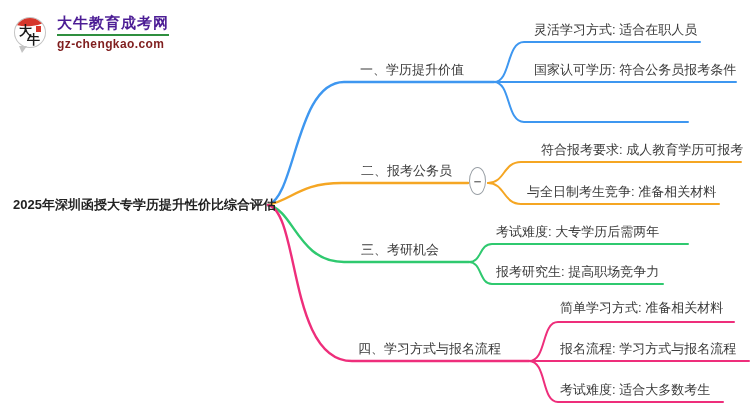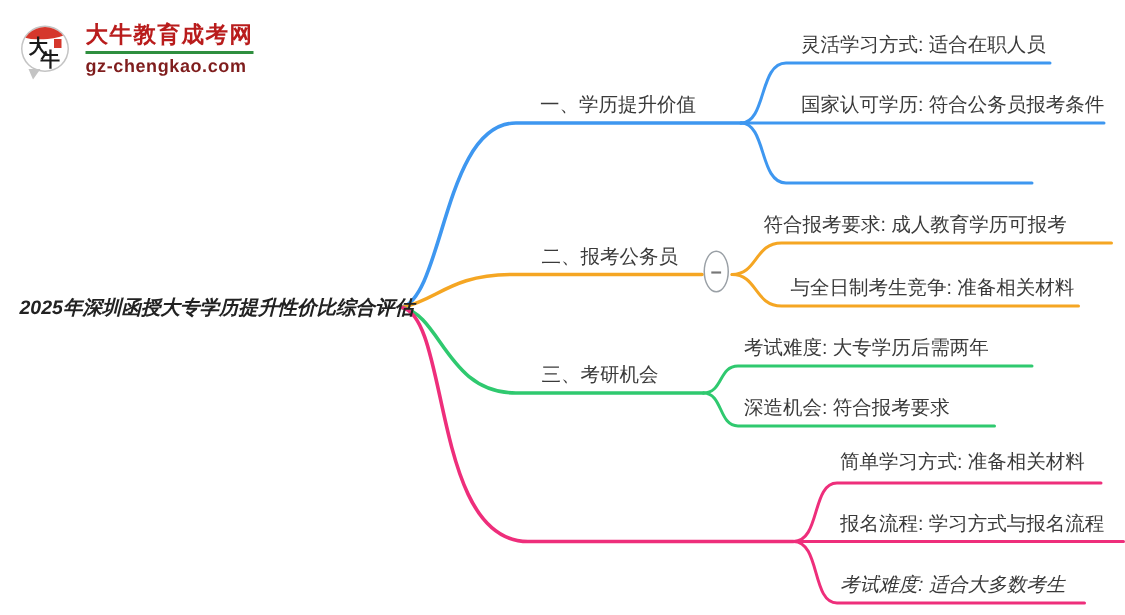--- a/index.html
+++ b/index.html
@@ -4,21 +4,21 @@
 <style>
   html,body{margin:0;padding:0;background:#fff;}
   .stage{
     position:relative;width:750px;height:410px;background:#ffffff;overflow:hidden;
     font-family:"Liberation Sans","DejaVu Sans",sans-serif;
   }
   .map-svg{position:absolute;left:0;top:0;width:750px;height:410px;}
   .label{
     position:absolute;white-space:nowrap;color:#3a3a3a;font-size:13px;line-height:18px;
   }
-  .root-label{font-weight:700;color:#222;font-size:13px;font-style:italic;}
+  .root-label{font-weight:700;color:#222;font-size:13px;}
   .branch-label{font-weight:500;}
   .child-label{font-weight:400;}
   .collapse-btn{
     position:absolute;left:469px;top:167px;width:17px;height:28px;
     border:1.6px solid #9aa0a6;border-radius:50%;background:#fff;
     display:flex;align-items:center;justify-content:center;
     color:#777;font-size:13px;font-weight:700;box-sizing:border-box;cursor:pointer;
   }
   
   .logo{position:absolute;left:14px;top:14px;display:flex;align-items:center;gap:7px;cursor:pointer;}
@@ -79,41 +79,42 @@
 
   <div class="collapse-btn">−</div>
 
   <div class="label root-label" style="left:13px;top:196px;">2025年深圳函授大专学历提升性价比综合评估</div>
 
   <div class="label branch-label" style="left:360px;top:61px;">一、学历提升价值</div>
   <div class="label child-label" style="left:534px;top:61px;">国家认可学历: 符合公务员报考条件</div>
   <div class="label child-label" style="left:534px;top:21px;">灵活学习方式: 适合在职人员</div>
 
   <div class="label branch-label" style="left:361px;top:162px;">二、报考公务员</div>
-  <div class="label child-label" style="left:509px;top:141px;">符合报考要求: 成人教育学历可报考</div>
+  <div class="label child-label" style="left:541px;top:141px;">符合报考要求: 成人教育学历可报考</div>
   <div class="label child-label" style="left:527px;top:183px;">与全日制考生竞争: 准备相关材料</div>
 
   <div class="label branch-label" style="left:361px;top:241px;">三、考研机会</div>
   <div class="label child-label" style="left:496px;top:223px;">考试难度: 大专学历后需两年</div>
-  <div class="label child-label" style="left:496px;top:263px;">深造机会: 符合报考要求</div>
+  <div class="label child-label" style="left:496px;top:263px;">报考研究生: 提高职场竞争力</div>
 
+  <div class="label branch-label" style="left:358px;top:340px;">四、学习方式与报名流程</div>
   <div class="label child-label" style="left:560px;top:299px;">简单学习方式: 准备相关材料</div>
   <div class="label child-label" style="left:560px;top:340px;">报名流程: 学习方式与报名流程</div>
-  <div class="label child-label" style="left:560px;top:381px;font-style:italic;">考试难度: 适合大多数考生</div>
+  <div class="label child-label" style="left:560px;top:381px;">考试难度: 适合大多数考生</div>
 
   <div class="logo">
     <div class="logo-icon">
       <div class="logo-circle">
         <div class="logo-cap"></div>
         <span class="logo-char-a">大</span>
         <span class="logo-char-b">牛</span>
         <div class="logo-seal"></div>
       </div>
       <div class="logo-tail"></div>
     </div>
     <div class="brand">
-      <span class="brand-name" style="color: #b91c1c;">大牛教育成考网</span>
+      <span class="brand-name" style="color: #4c1d95;">大牛教育成考网</span>
       <div class="brand-rule" style="background: rgb(47, 143, 63);"></div>
       <span class="brand-domain" style="color: #7f1d1d;">gz-chengkao.com</span>
     </div>
   </div>
 
 </div>
 
 </body></html>

